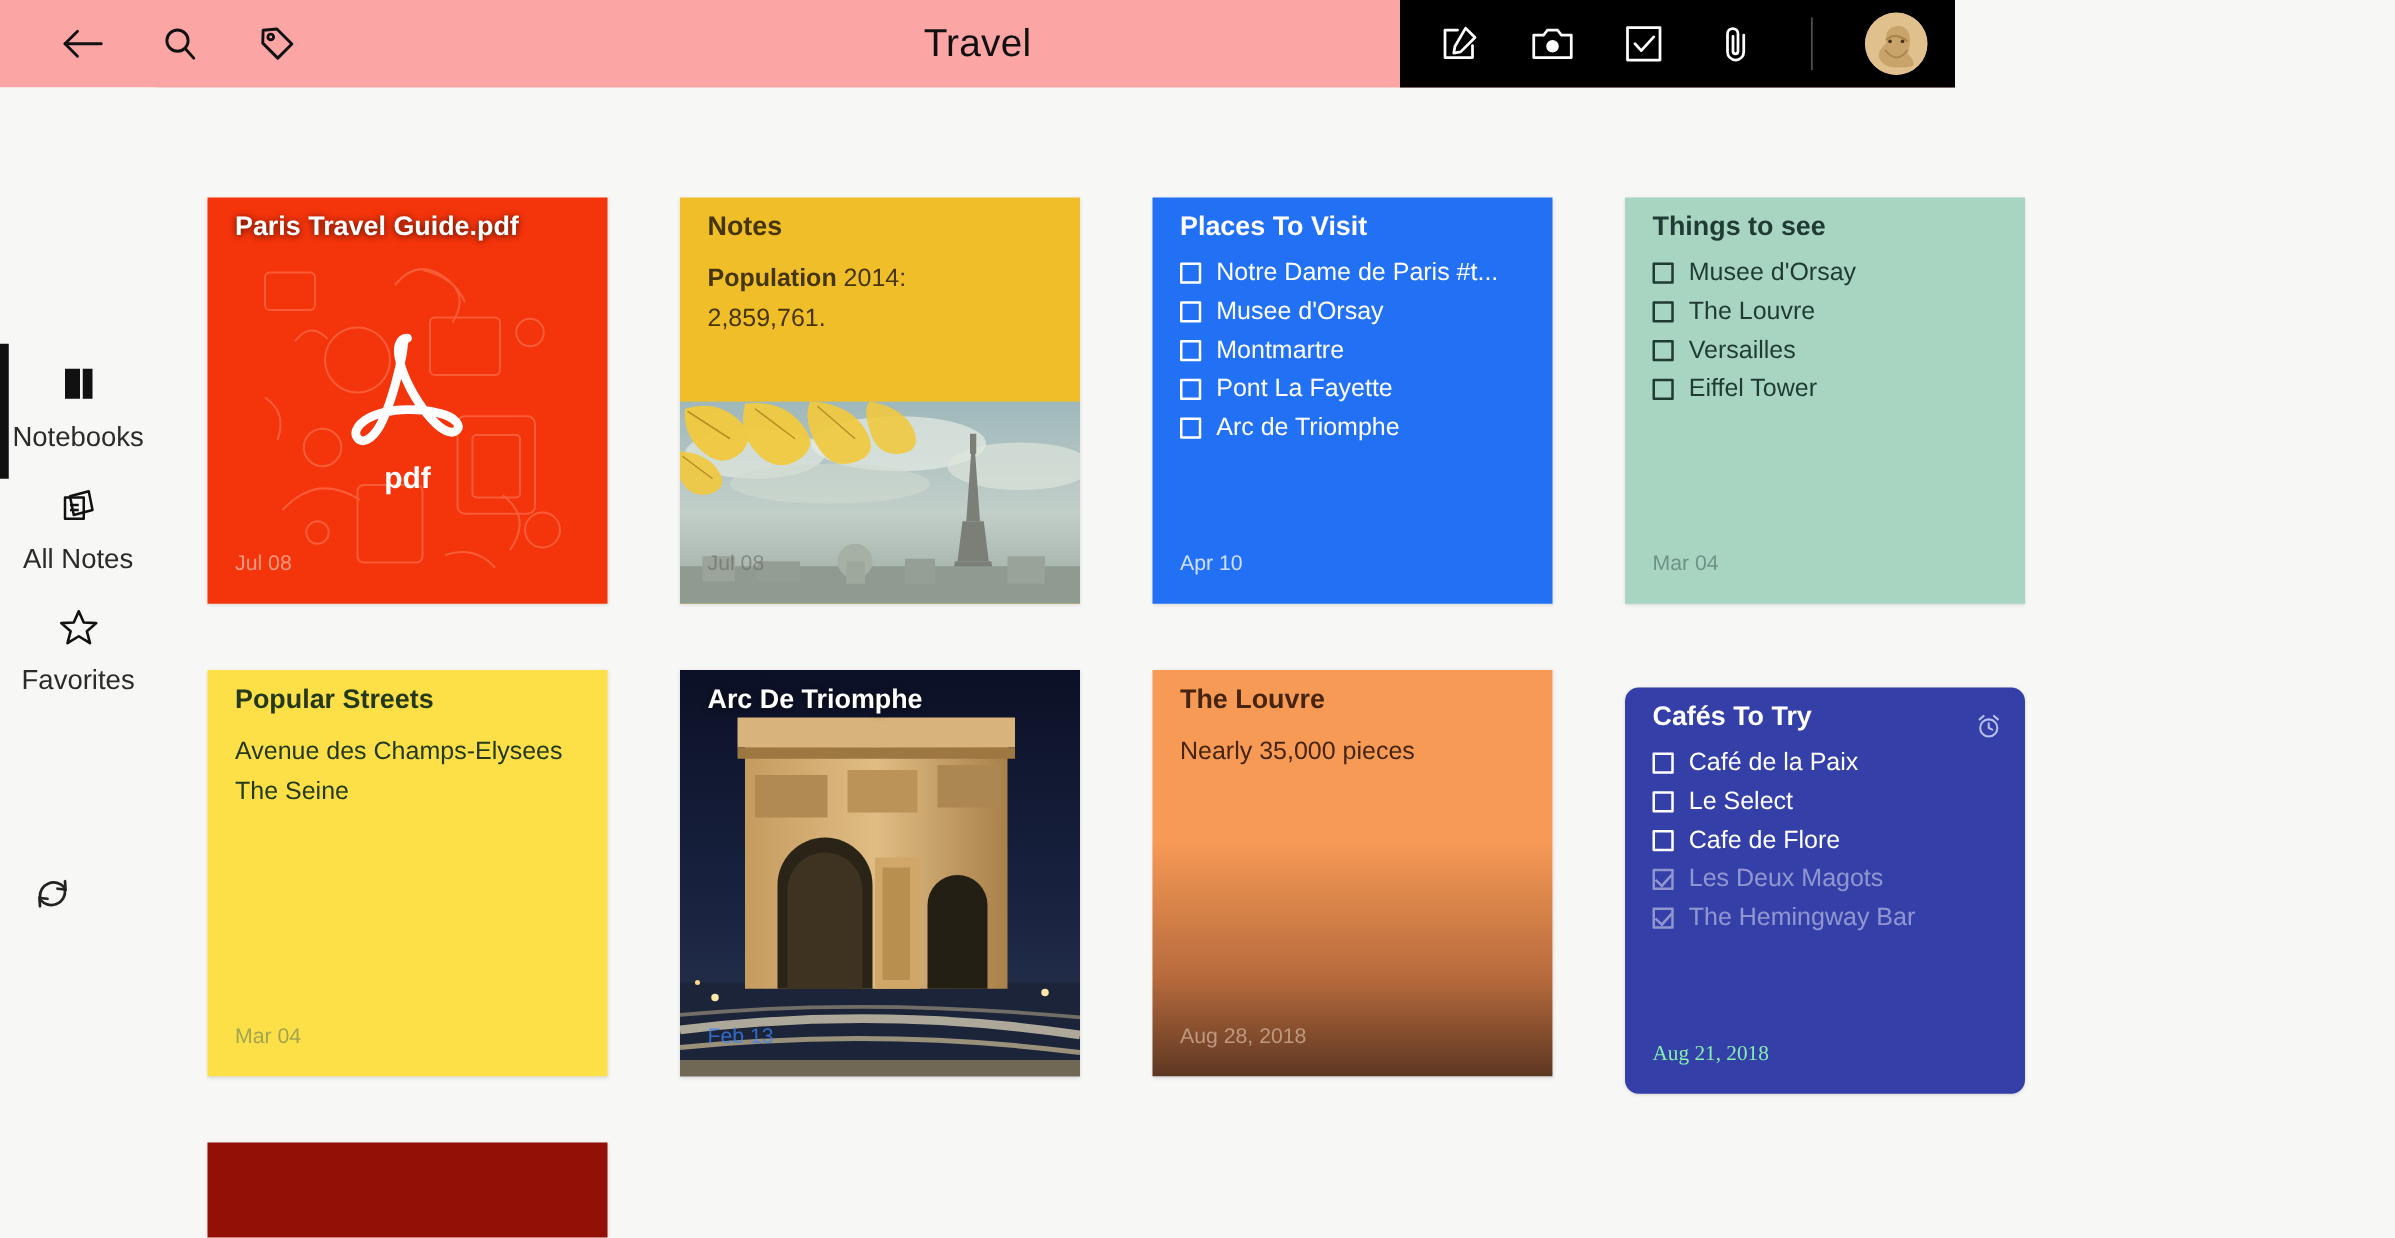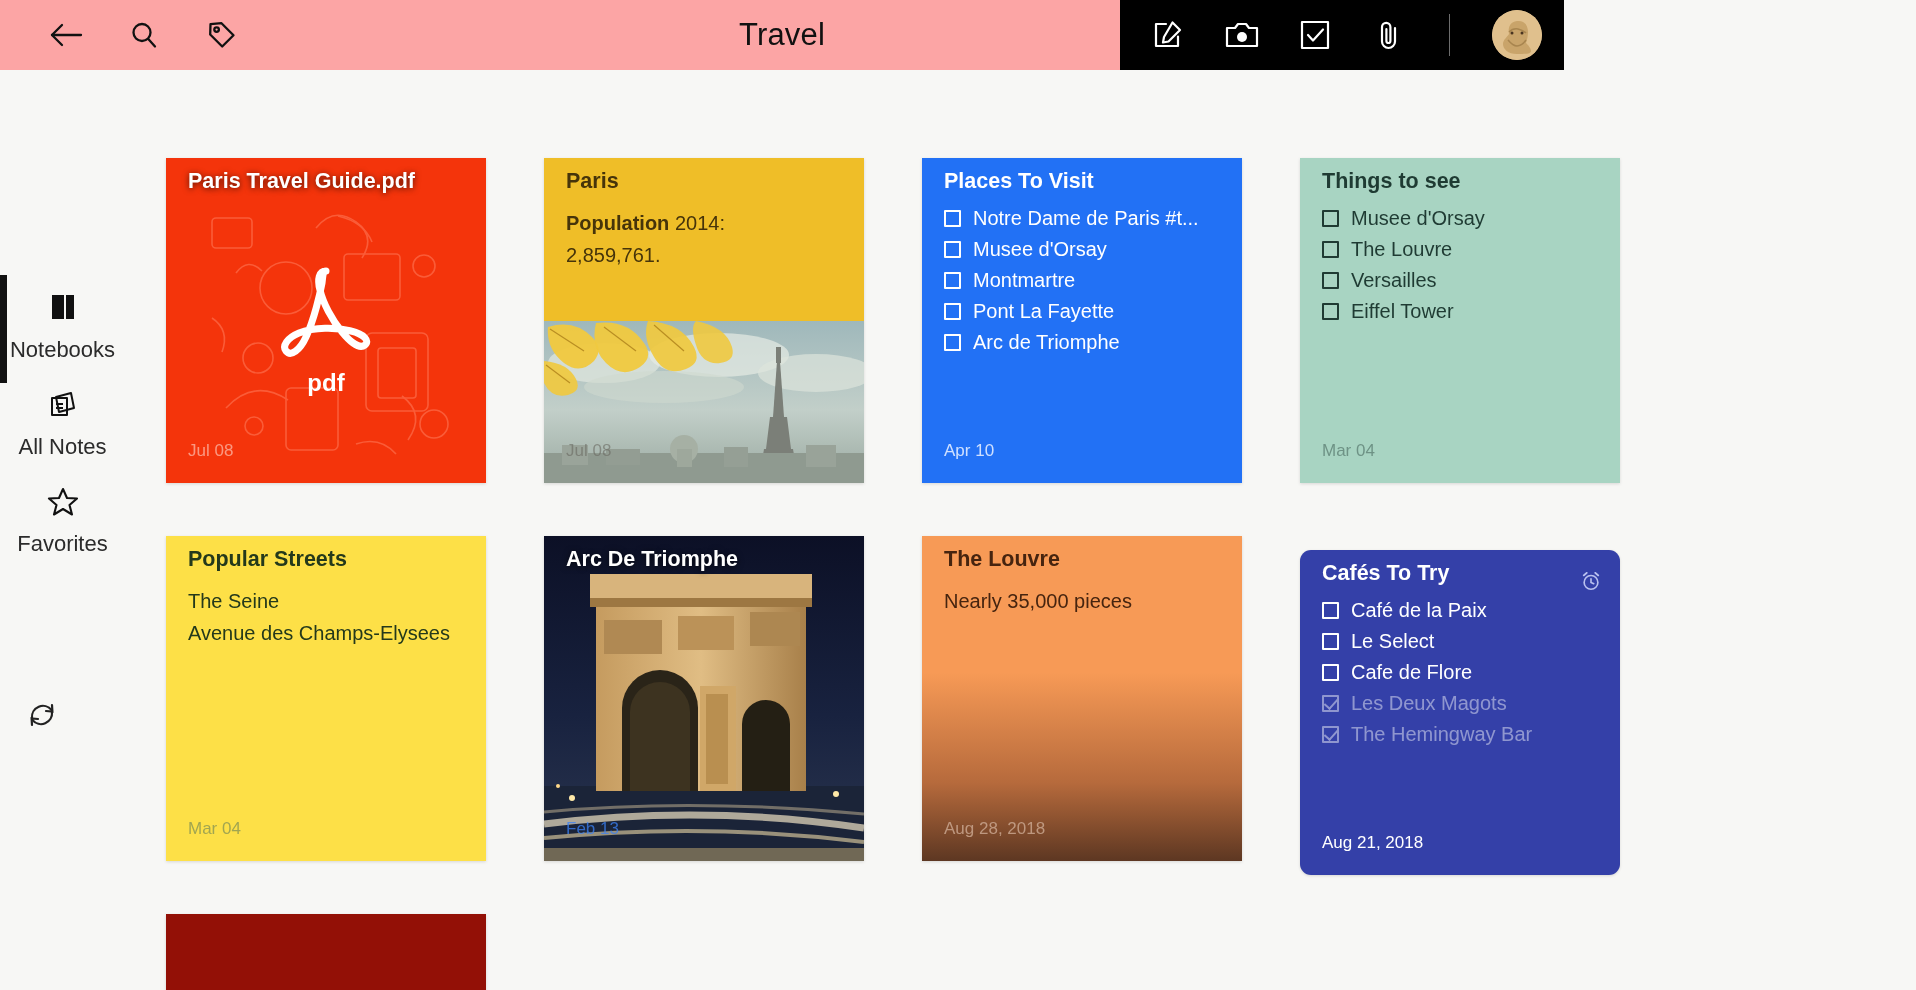--- a/index.html
+++ b/index.html
@@ -199,21 +199,21 @@
   .mint-card { background: #a8d4c2; color: #1f3b33; }
   .mint-card .card-date { color: #4b6b61; }
   .green-card { background: #fde047; color: #24391b; }
   .green-card .card-date { color: #6a8256; }
   .orange-card {
     background: linear-gradient(180deg,#f79a56 0%,#f79a56 42%,#b66a3c 76%,#5d3722 100%);
     color: #46240f;
   }
   .orange-card .card-date { color: #c9a58e; opacity: .85; }
   .indigo-card { background: #3440a8; color: #ffffff; }
-  .indigo-card .card-date { color: #ffffff; opacity: 1; }
+  .indigo-card .card-date { color: #86efac; opacity: 1; font-family: Liberation Serif, serif; }
   .red-card { background: #931006; color: #ffffff; }
   .red-blur { filter: blur(7px); opacity: .55; }
 
   .title-on-photo {
     color: #fff;
     text-shadow: 0 1px 6px rgba(0,0,0,.7);
   }
 </style>
 </head>
 <body>
@@ -358,21 +358,21 @@
       <div class="pdf-word">pdf</div>
     </div>
     <div class="card-pad">
       <div class="card-title title-on-photo">Paris Travel Guide.pdf</div>
     </div>
     <div class="card-date" style="color:#ffd5c9;">Jul 08</div>
   </div>
 
   <div class="card photo-card" style="left:419px;top:88px;">
     <div class="card-pad">
-      <div class="card-title" style="color:#46340a;font-weight:bold;">Paris</div>
+      <div class="card-title" style="color:#46340a;font-weight:bold;">Notes</div>
       <div class="card-line" style="color:#46340a;">
         <strong>Population </strong><span>2014:</span>
       </div>
       <div class="card-line" style="color:#46340a;">2,859,761.</div>
     </div>
     <div class="photo-half">
       <svg width="320" height="162" viewBox="0 0 320 162" preserveAspectRatio="none">
         <defs>
           <linearGradient id="sky" x1="0" y1="0" x2="0" y2="1">
             <stop offset="0%" stop-color="#9fb8bb"></stop>
@@ -469,22 +469,22 @@
           <span class="chk-label">Eiffel Tower</span>
         </div>
       </div>
     </div>
     <div class="card-date">Mar 04</div>
   </div>
 
   <div class="card green-card" style="left:41px;top:466px;">
     <div class="card-pad">
       <div class="card-title">Popular Streets</div>
+      <div class="card-line">Avenue des Champs-Elysees</div>
       <div class="card-line">The Seine</div>
-      <div class="card-line">Avenue des Champs-Elysees</div>
     </div>
     <div class="card-date">Mar 04</div>
   </div>
 
   <div class="card arc-card" style="left:419px;top:466px;">
     <div class="arc-photo">
       <svg width="320" height="325" viewBox="0 0 320 325" preserveAspectRatio="none">
         <defs>
           <linearGradient id="night" x1="0" y1="0" x2="0" y2="1">
             <stop offset="0%" stop-color="#0c1026"></stop>

